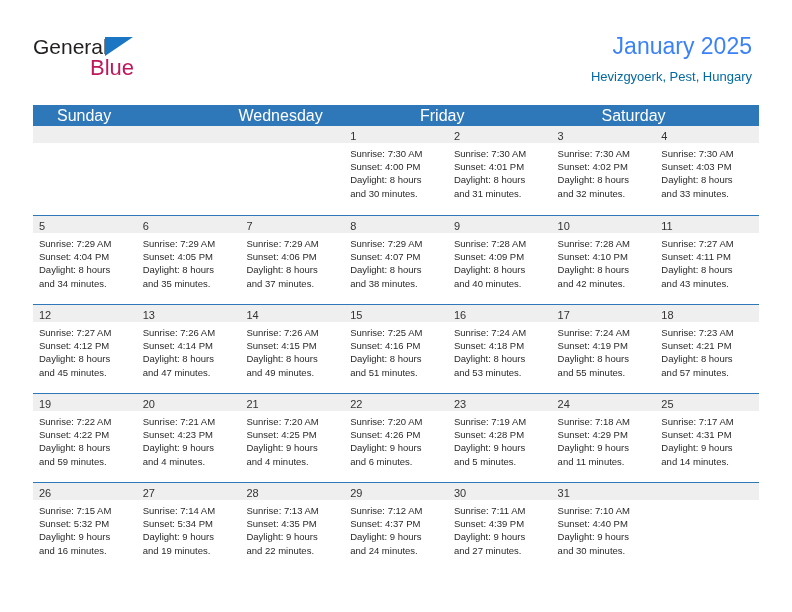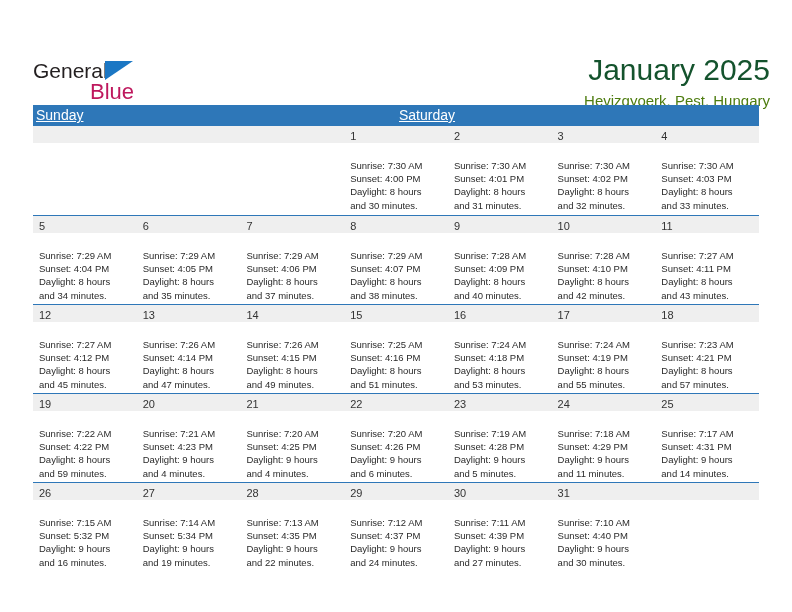--- a/index.html
+++ b/index.html
@@ -20,23 +20,22 @@
     width: 792px;
     height: 612px;
     box-sizing: border-box;
   }
 
   
   .header {
     position: absolute;
     left: 33px;
     top: 30px;
-    right: 22px;
+    right: 40px;
     height: 70px;
-    margin-top: 24px;
   }
 
   .brand {
     position: absolute;
     left: 0;
     top: 6px;
     width: 200px;
     height: 56px;
   }
   .brand-line1 {
@@ -66,31 +65,31 @@
     white-space: nowrap;
   }
 
   .title-block {
     position: absolute;
     right: 0;
     top: 0;
     text-align: right;
   }
   .cal-title {
-    font-size: 30px;
+    font-size: 23px;
     line-height: 32px;
-    color: #14532d;
+    color: #3b82f6;
     font-weight: normal;
     margin: 0;
     white-space: nowrap;
   }
   .cal-subtitle {
-    font-size: 15px;
+    font-size: 13px;
     line-height: 18px;
-    color: #4d7c0f;
+    color: #0369a1;
     margin: 6px 0 0 0;
     white-space: nowrap;
     text-align: right;
   }
 
   
   .calendar {
     position: absolute;
     left: 33px;
     top: 105px;
@@ -98,28 +97,27 @@
   }
 
   .weekday-row {
     display: flex;
     width: 100%;
     background: #2e77b8;
     height: 21px;
   }
   .weekday {
     flex: 1 1 0;
-    font-size: 14px;
+    font-size: 16px;
     line-height: 21px;
     color: #ffffff;
-    padding-left: 3px;
+    padding-left: 24px;
     box-sizing: border-box;
     white-space: nowrap;
     overflow: hidden;
-    text-decoration: underline;
   }
 
   .week-row {
     display: flex;
     width: 100%;
     height: 89px;
     border-top: 1px solid #2e77b8;
     box-sizing: border-box;
   }
   .week-row:first-of-type {
@@ -140,21 +138,21 @@
   }
   .day-num {
     font-size: 11px;
     line-height: 17px;
     color: #333333;
   }
   .day-cell.empty .day-num-bar {
     background: #efefef;
   }
   .day-info {
-    padding: 16px 6px 0 6px;
+    padding: 4px 6px 0 6px;
     font-size: 9.5px;
     line-height: 13.2px;
     color: #2a2a2a;
   }
   .day-info div {
     white-space: nowrap;
   }
 </style>
 </head>
 <body>
@@ -172,20 +170,22 @@
     <div class="title-block">
       <h1 class="cal-title">January 2025</h1>
       <p class="cal-subtitle">Hevizgyoerk, Pest, Hungary</p>
     </div>
 
   </div>
 
   <div class="calendar">
     <div class="weekday-row">
         <div class="weekday">Sunday</div>
+        <div class="weekday">Wednesday</div>
+        <div class="weekday">Friday</div>
         <div class="weekday">Saturday</div>
       </div>
     <div class="weeks">
         <div class="week-row">
           <div class="day-cell empty">
             <div class="day-num-bar"><span class="day-num"></span></div>
           </div>
           <div class="day-cell empty">
             <div class="day-num-bar"><span class="day-num"></span></div>
           </div>

